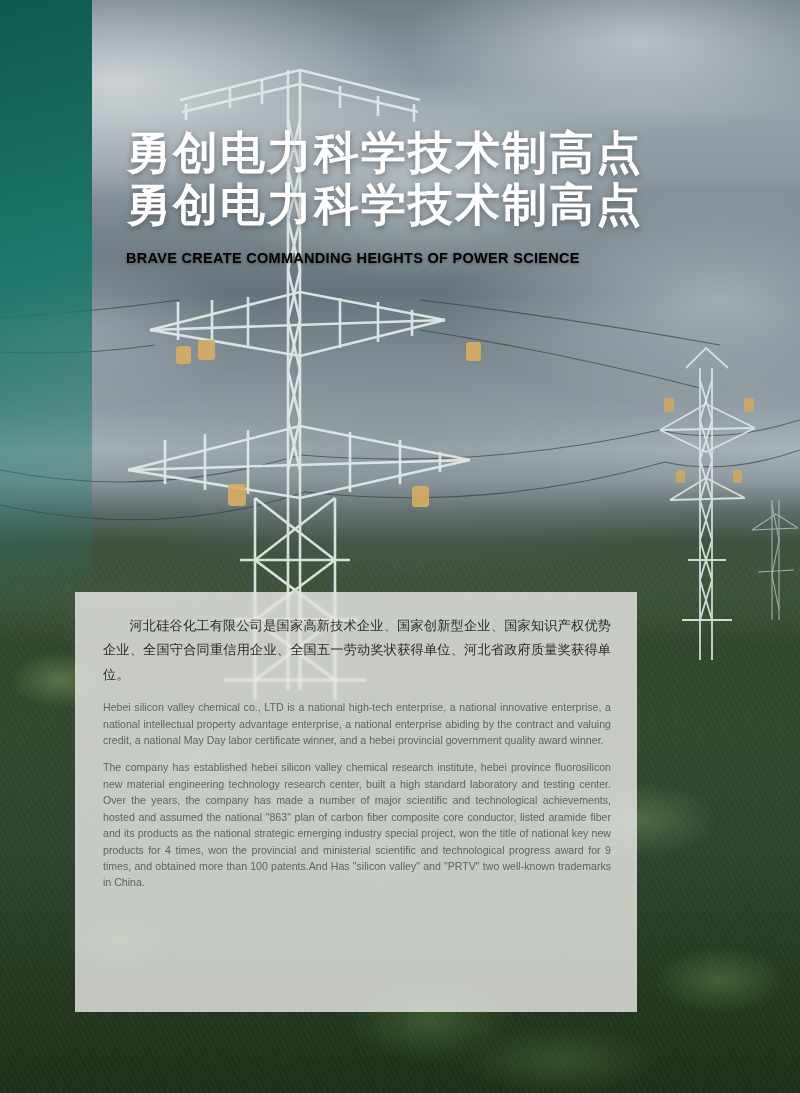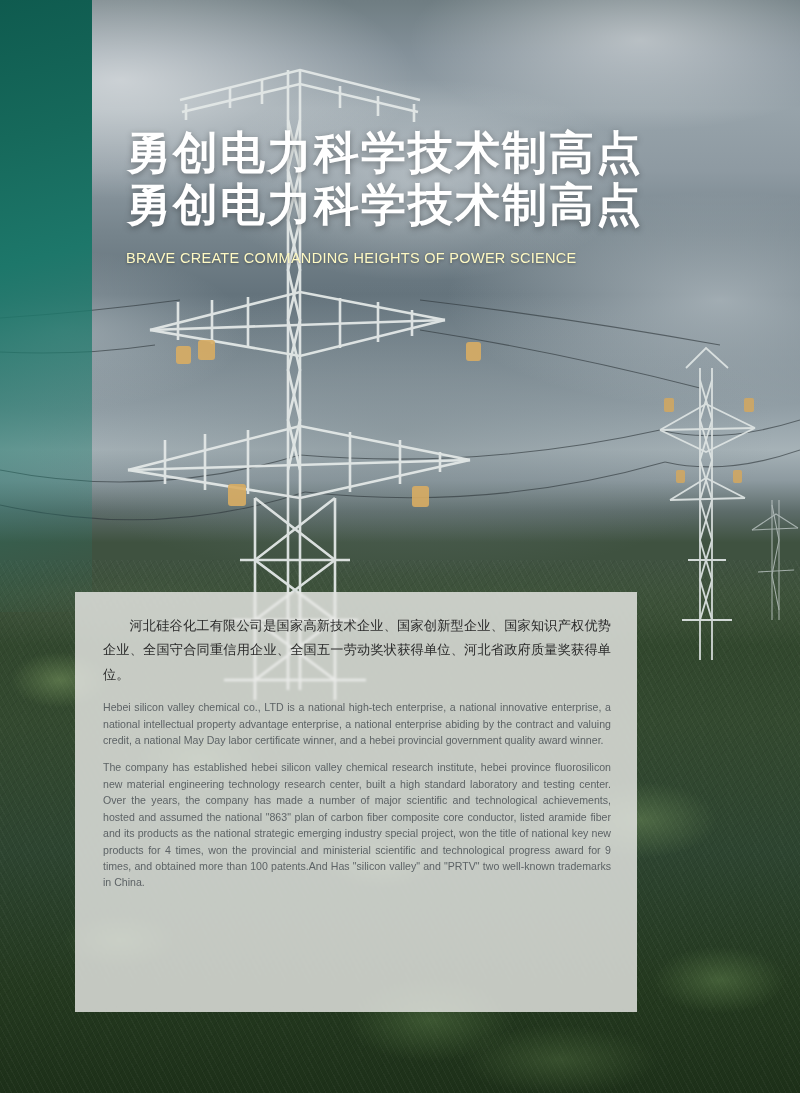--- a/index.html
+++ b/index.html
@@ -129,23 +129,23 @@
     font-weight: bold;
     color: #ffffff;
     letter-spacing: 2px;
     text-shadow: 0 2px 6px rgba(0,0,0,0.35);
     margin: 0;
   }
   .subhead {
     margin-top: 16px;
     font-family: "Liberation Sans", sans-serif;
     font-size: 14.5px;
-    font-weight: normal;
+    font-weight: bold;
     line-height: 1.62;
-    color: #fef9c3;
+    color: #000000;
     letter-spacing: 0.3px;
     text-shadow: 0 1px 3px rgba(0,0,0,0.35);
   }
 
   .body-inner {
     position: absolute;
     left: 28px;
     top: 22px;
     right: 26px;
   }

